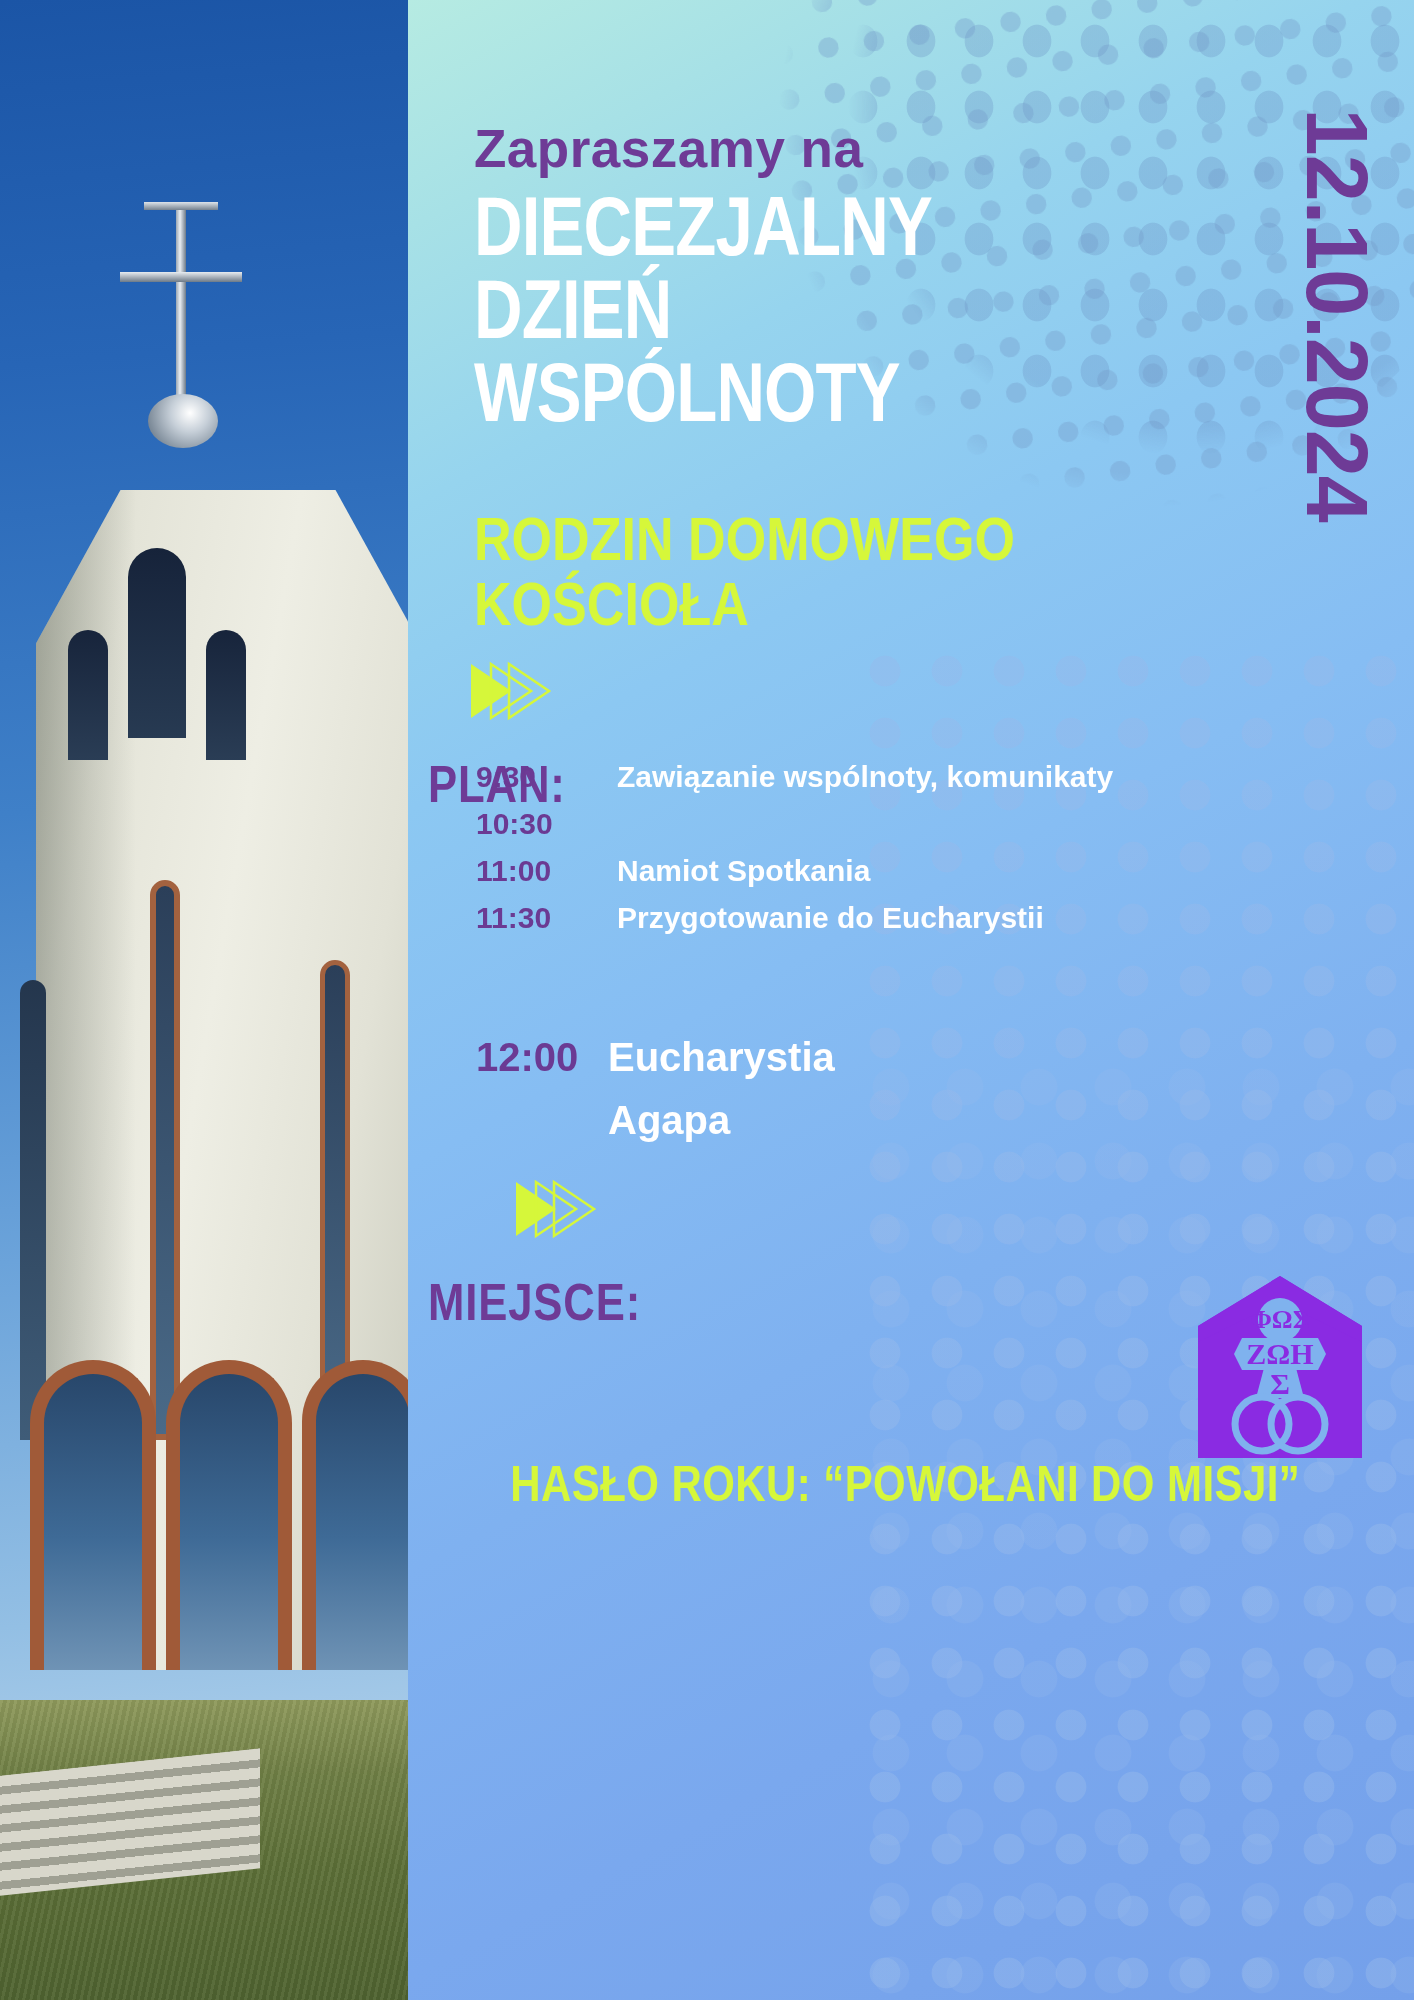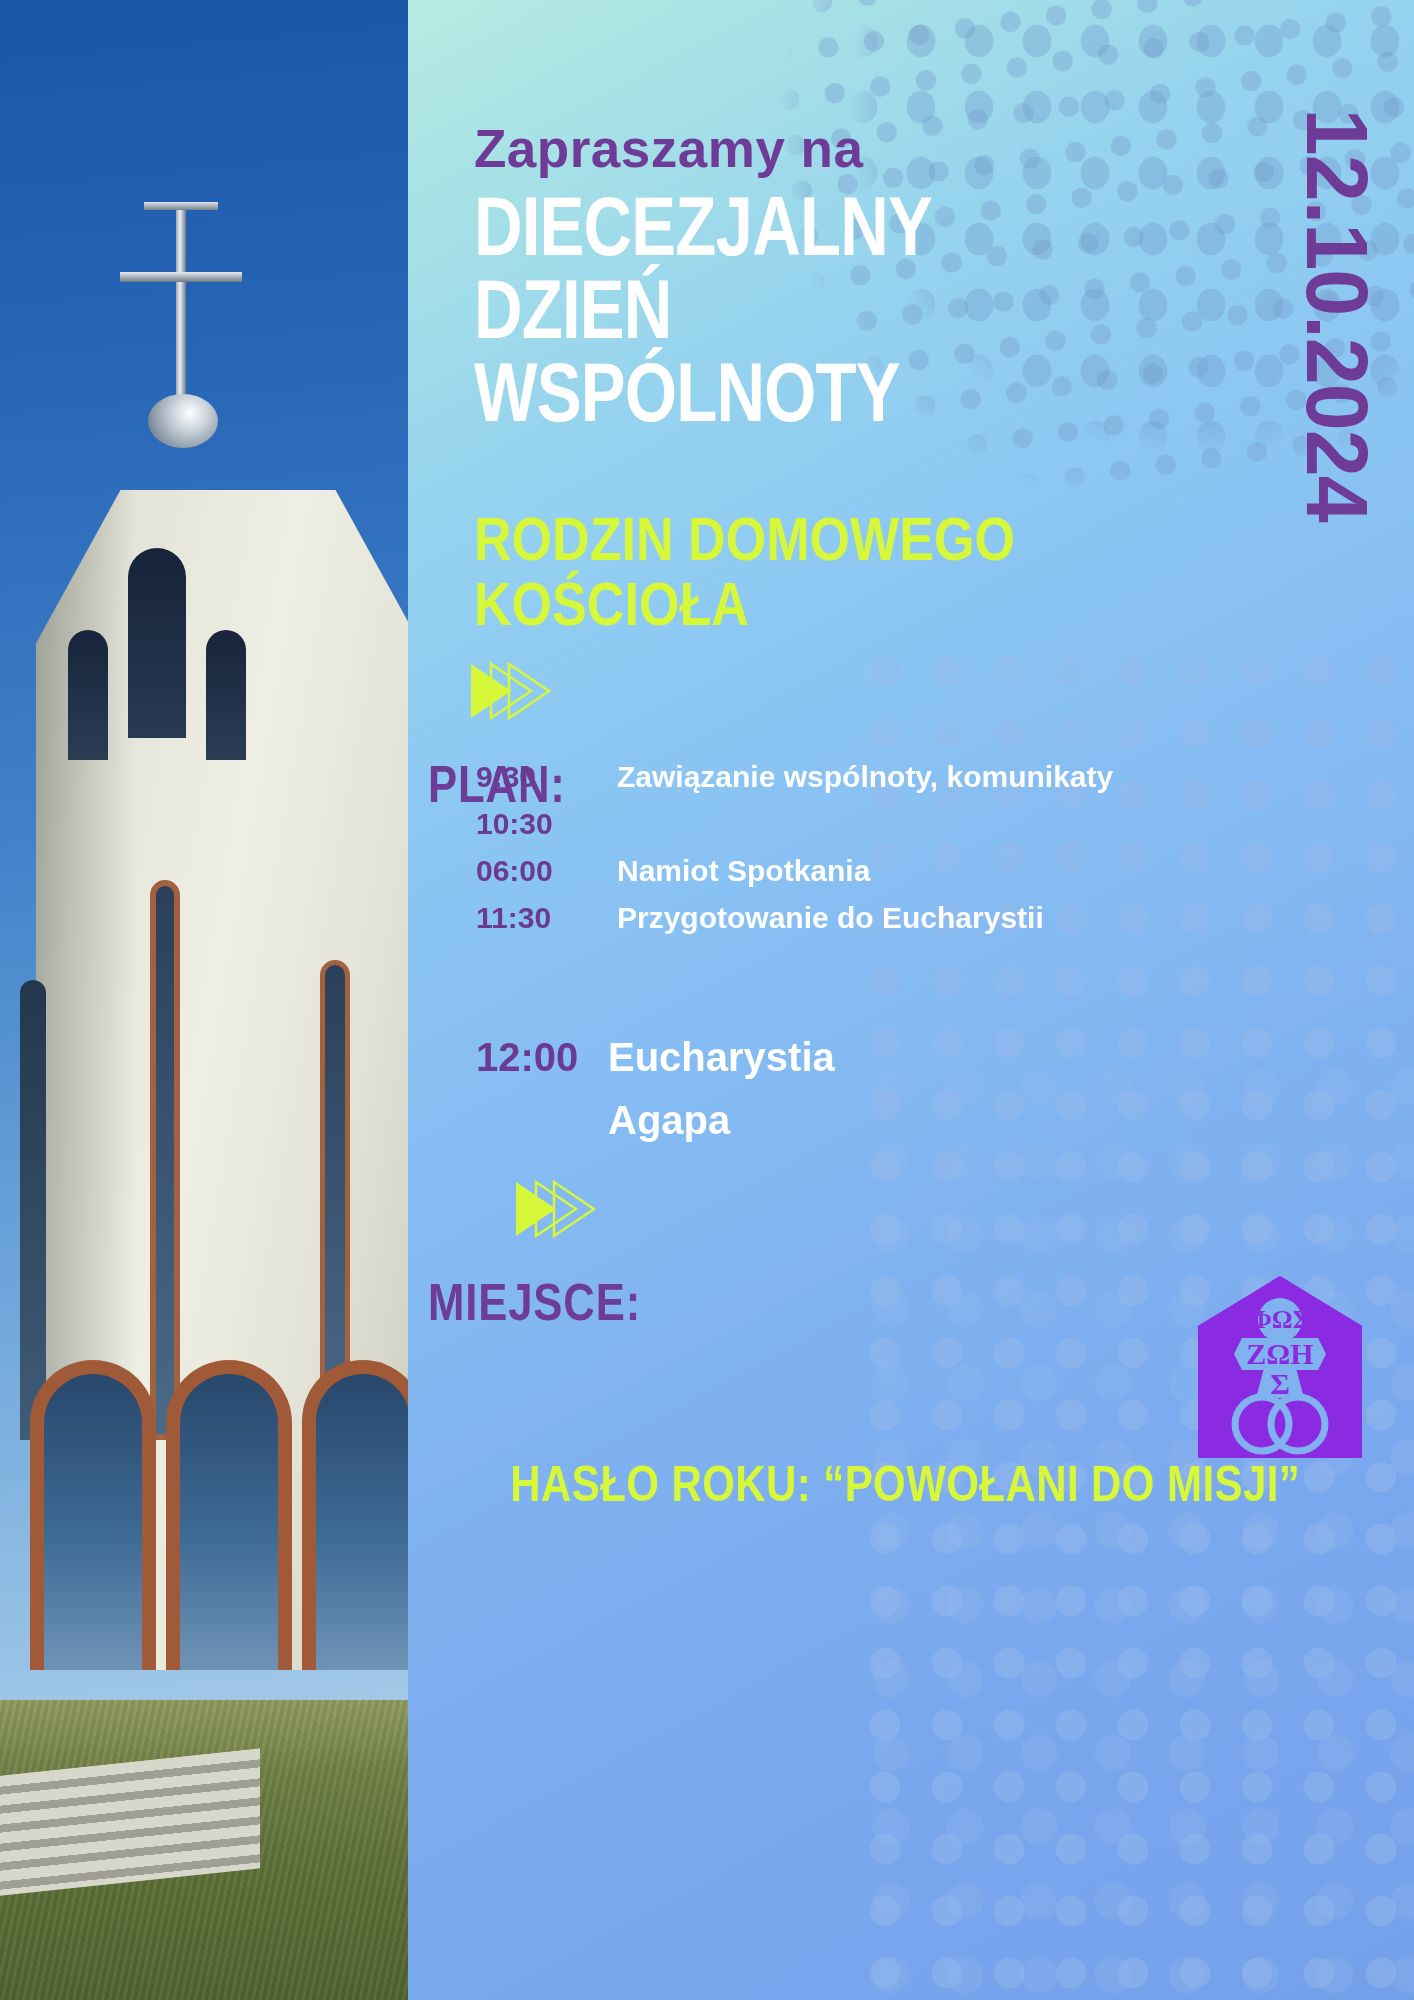--- a/index.html
+++ b/index.html
@@ -213,21 +213,21 @@
 
     <div class="sched">
       <div class="row">
         <span class="t">9:30</span>
         <span class="d">Zawiązanie wspólnoty, komunikaty</span>
       </div>
       <div class="row">
         <span class="t">10:30</span>
       </div>
       <div class="row">
-        <span class="t">06:00</span>
+        <span class="t">11:00</span>
         <span class="d">Namiot Spotkania</span>
       </div>
       <div class="row">
         <span class="t">11:30</span>
         <span class="d">Przygotowanie do Eucharystii</span>
       </div>
     </div>
 
     <div class="bigsched">
       <div class="bigrow">

